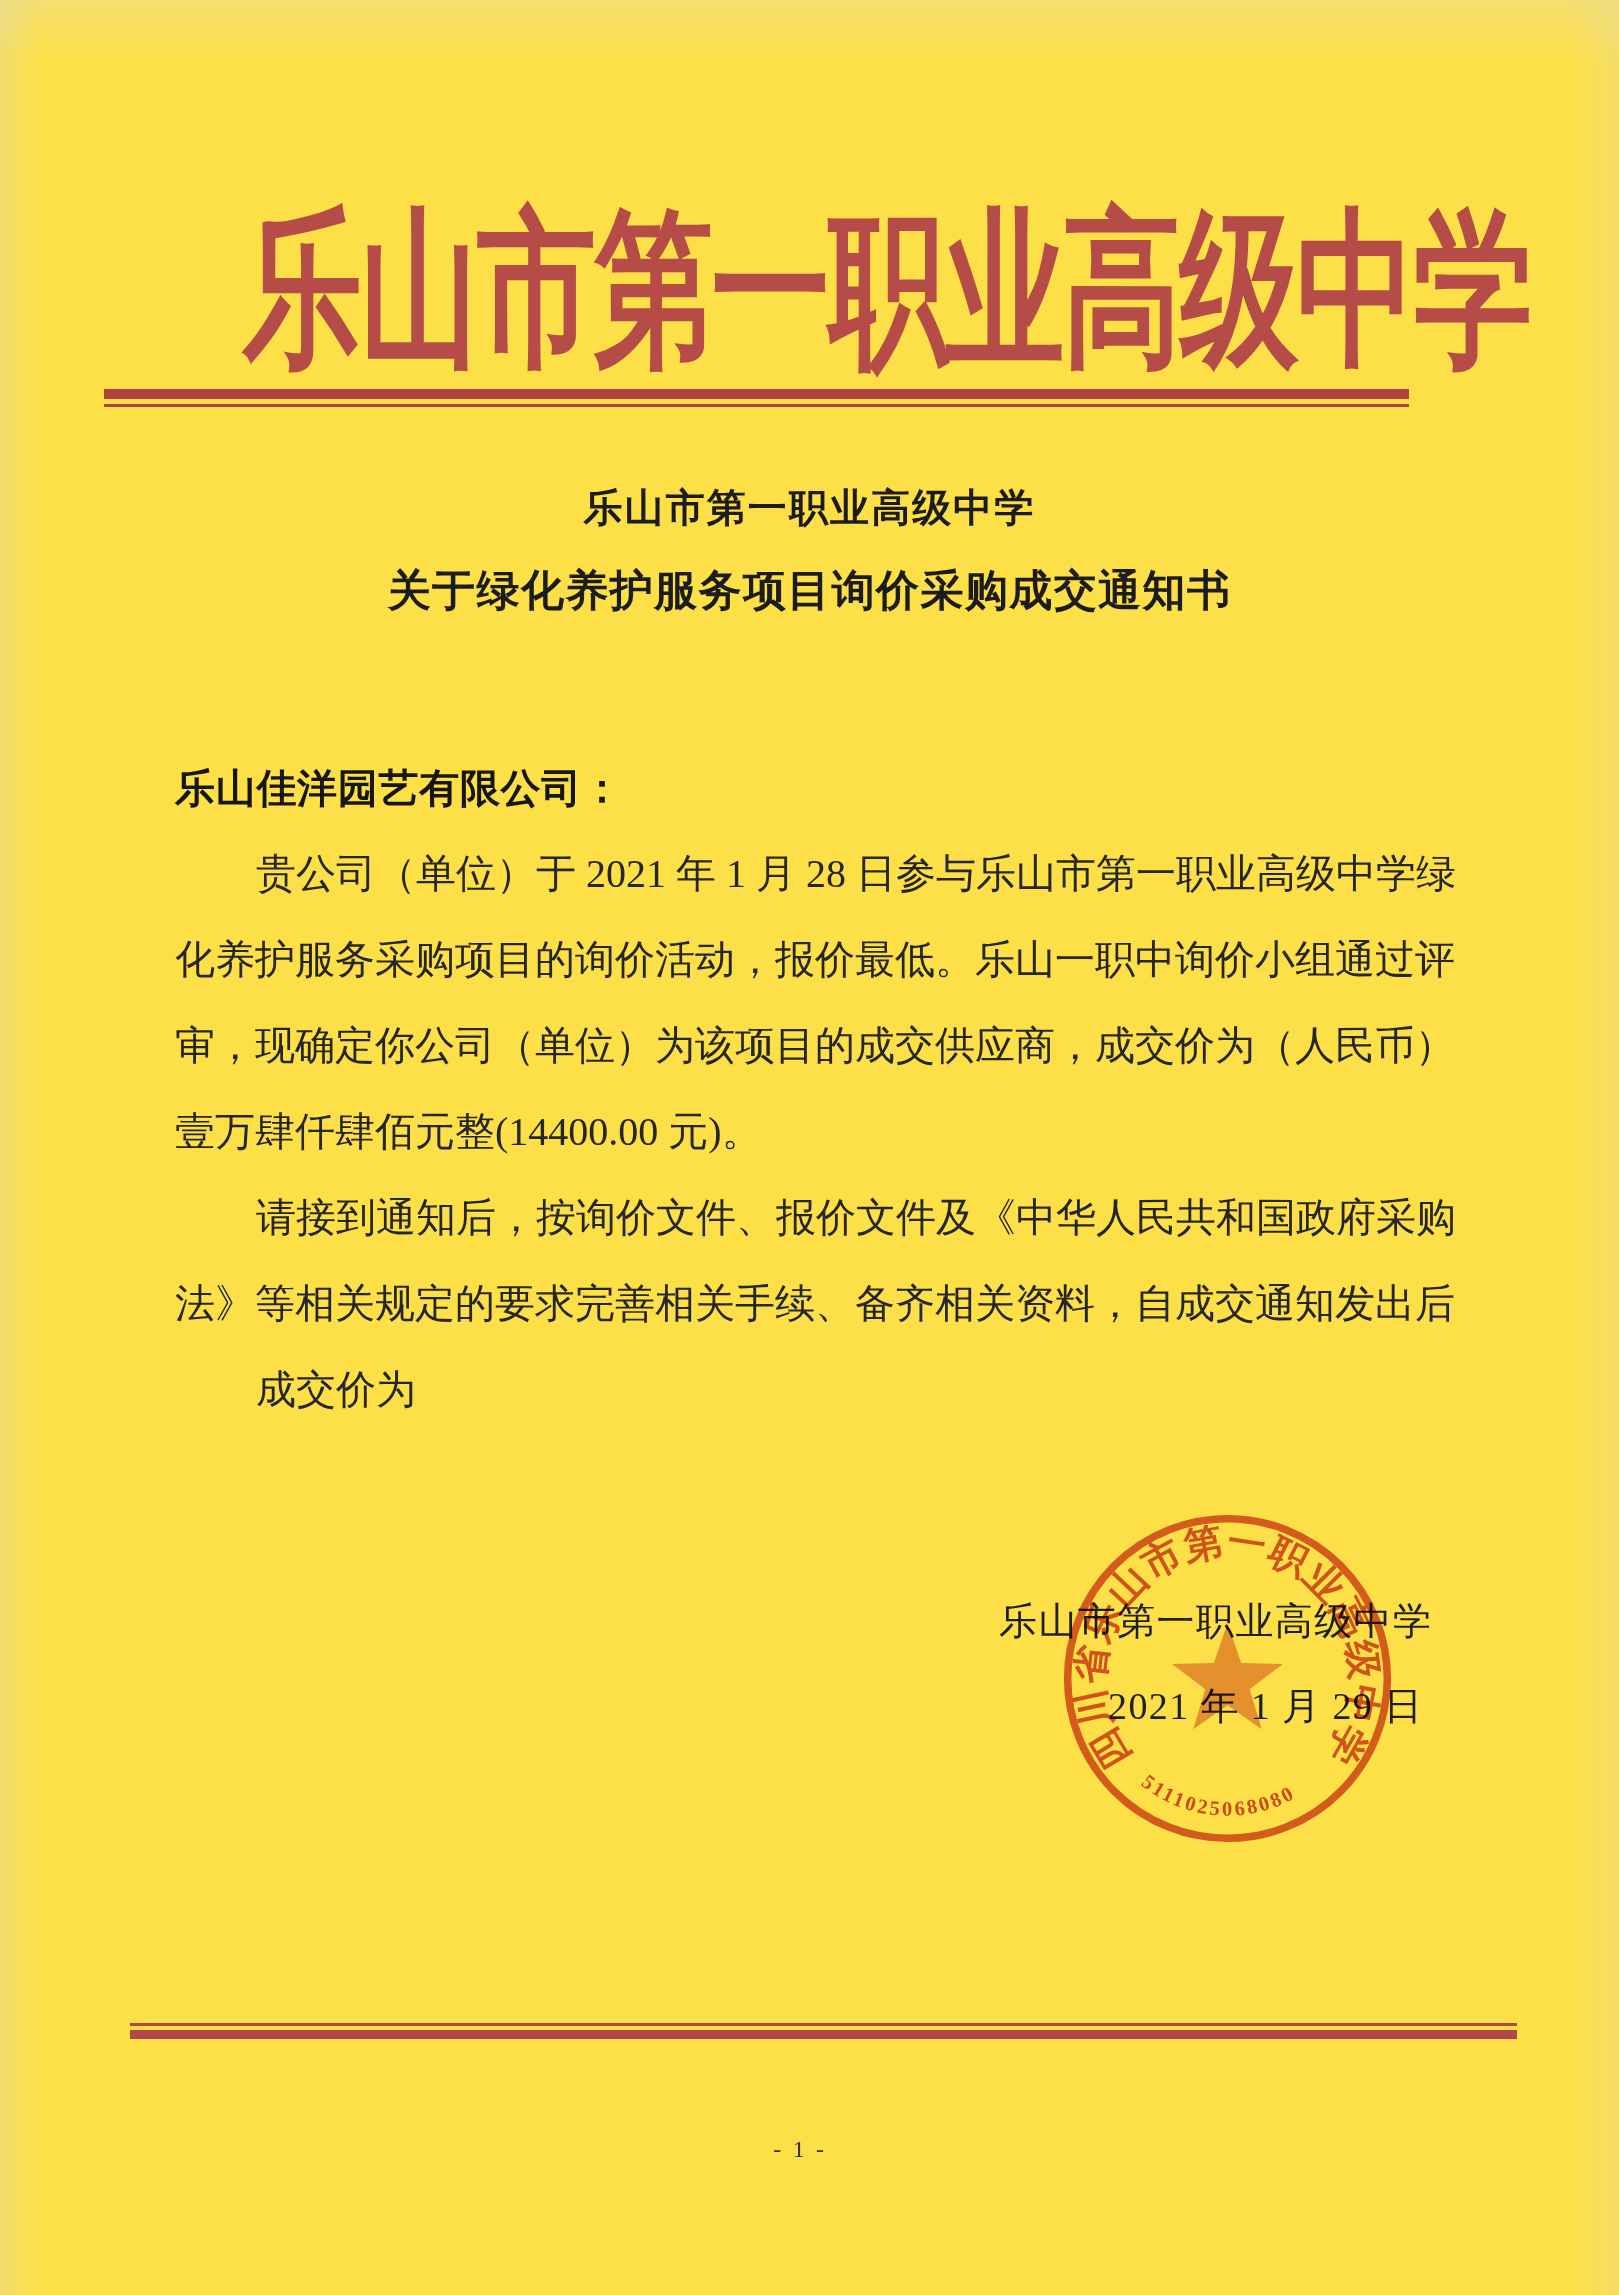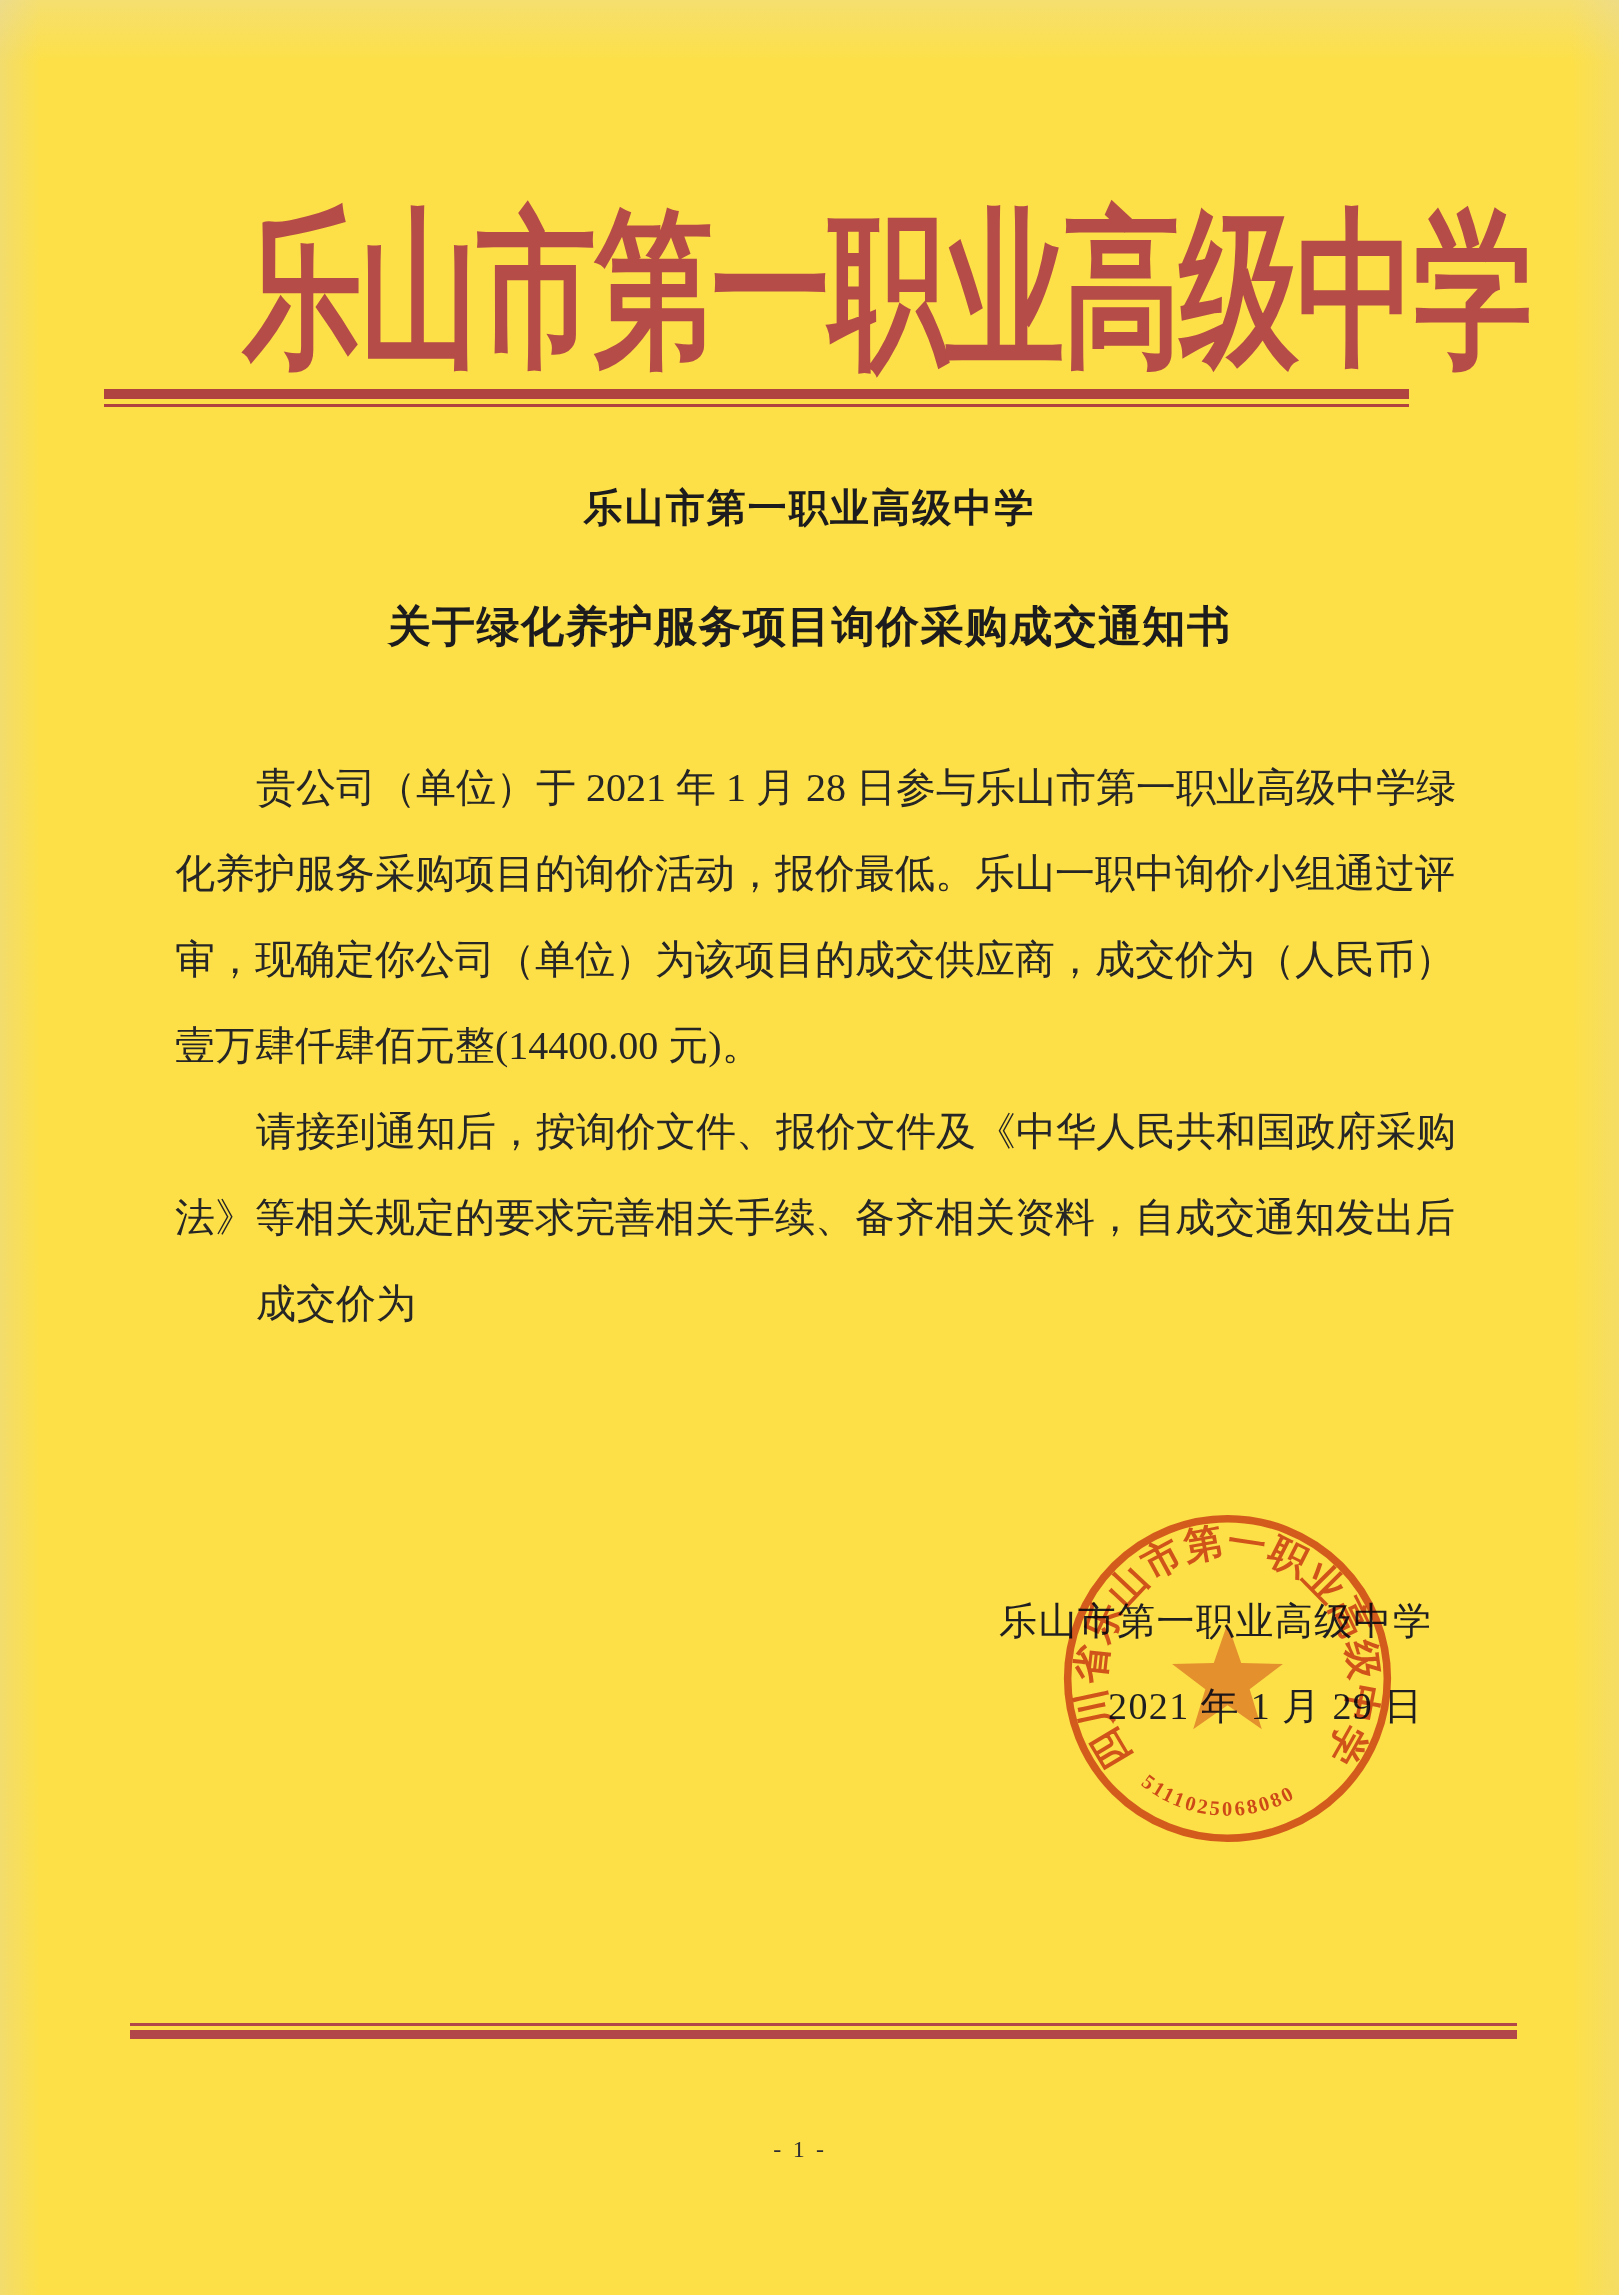--- a/index.html
+++ b/index.html
@@ -34,21 +34,21 @@
   .rule{position:absolute;left:104px;width:1305px;background:#b0433f;}
   .rule-thick{top:389px;height:9.6px;}
   .rule-thin{top:404px;height:2.7px;}
 
   .doc-title-1,.doc-title-2{
     position:absolute;left:0;width:100%;text-align:center;
     font-family:"Liberation Sans","DejaVu Sans",sans-serif;
     font-weight:bold;color:#1c1c1e;white-space:nowrap;
   }
   .doc-title-1{top:481px;font-size:39px;letter-spacing:2.1px;}
-  .doc-title-2{top:562px;font-size:43px;letter-spacing:1.4px;margin-top:36px;}
+  .doc-title-2{top:562px;font-size:43px;letter-spacing:1.4px;}
 
   .body-block{position:absolute;left:175px;top:745px;width:1277px;}
   .line{height:86px;line-height:86px;font-size:40px;white-space:nowrap;color:#262626;}
   .salutation{
     font-family:"Liberation Sans","DejaVu Sans",sans-serif;
     font-weight:bold;color:#161618;letter-spacing:0.7px;
   }
   .indent{text-indent:81px;}
 
   .signature-org{
@@ -79,20 +79,21 @@
 <div class="page">
 
   <div class="letterhead">乐山市第一职业高级中学</div>
   <div class="rule rule-thick"></div>
   <div class="rule rule-thin"></div>
 
   <div class="doc-title-1">乐山市第一职业高级中学</div>
   <div class="doc-title-2">关于绿化养护服务项目询价采购成交通知书</div>
 
   <div class="body-block">
+    <div class="line salutation">乐山佳洋园艺有限公司：</div>
     <div class="line indent">贵公司（单位）于 2021 年 1 月 28 日参与乐山市第一职业高级中学绿</div>
     <div class="line">化养护服务采购项目的询价活动，报价最低。乐山一职中询价小组通过评</div>
     <div class="line">审，现确定你公司（单位）为该项目的成交供应商，成交价为（人民币）</div>
     <div class="line">壹万肆仟肆佰元整(14400.00 元)。</div>
     <div class="line indent">请接到通知后，按询价文件、报价文件及《中华人民共和国政府采购</div>
     <div class="line">法》等相关规定的要求完善相关手续、备齐相关资料，自成交通知发出后</div>
     <div class="line indent">成交价为</div>
   </div>
 
   <div class="signature-org">乐山市第一职业高级中学</div>

